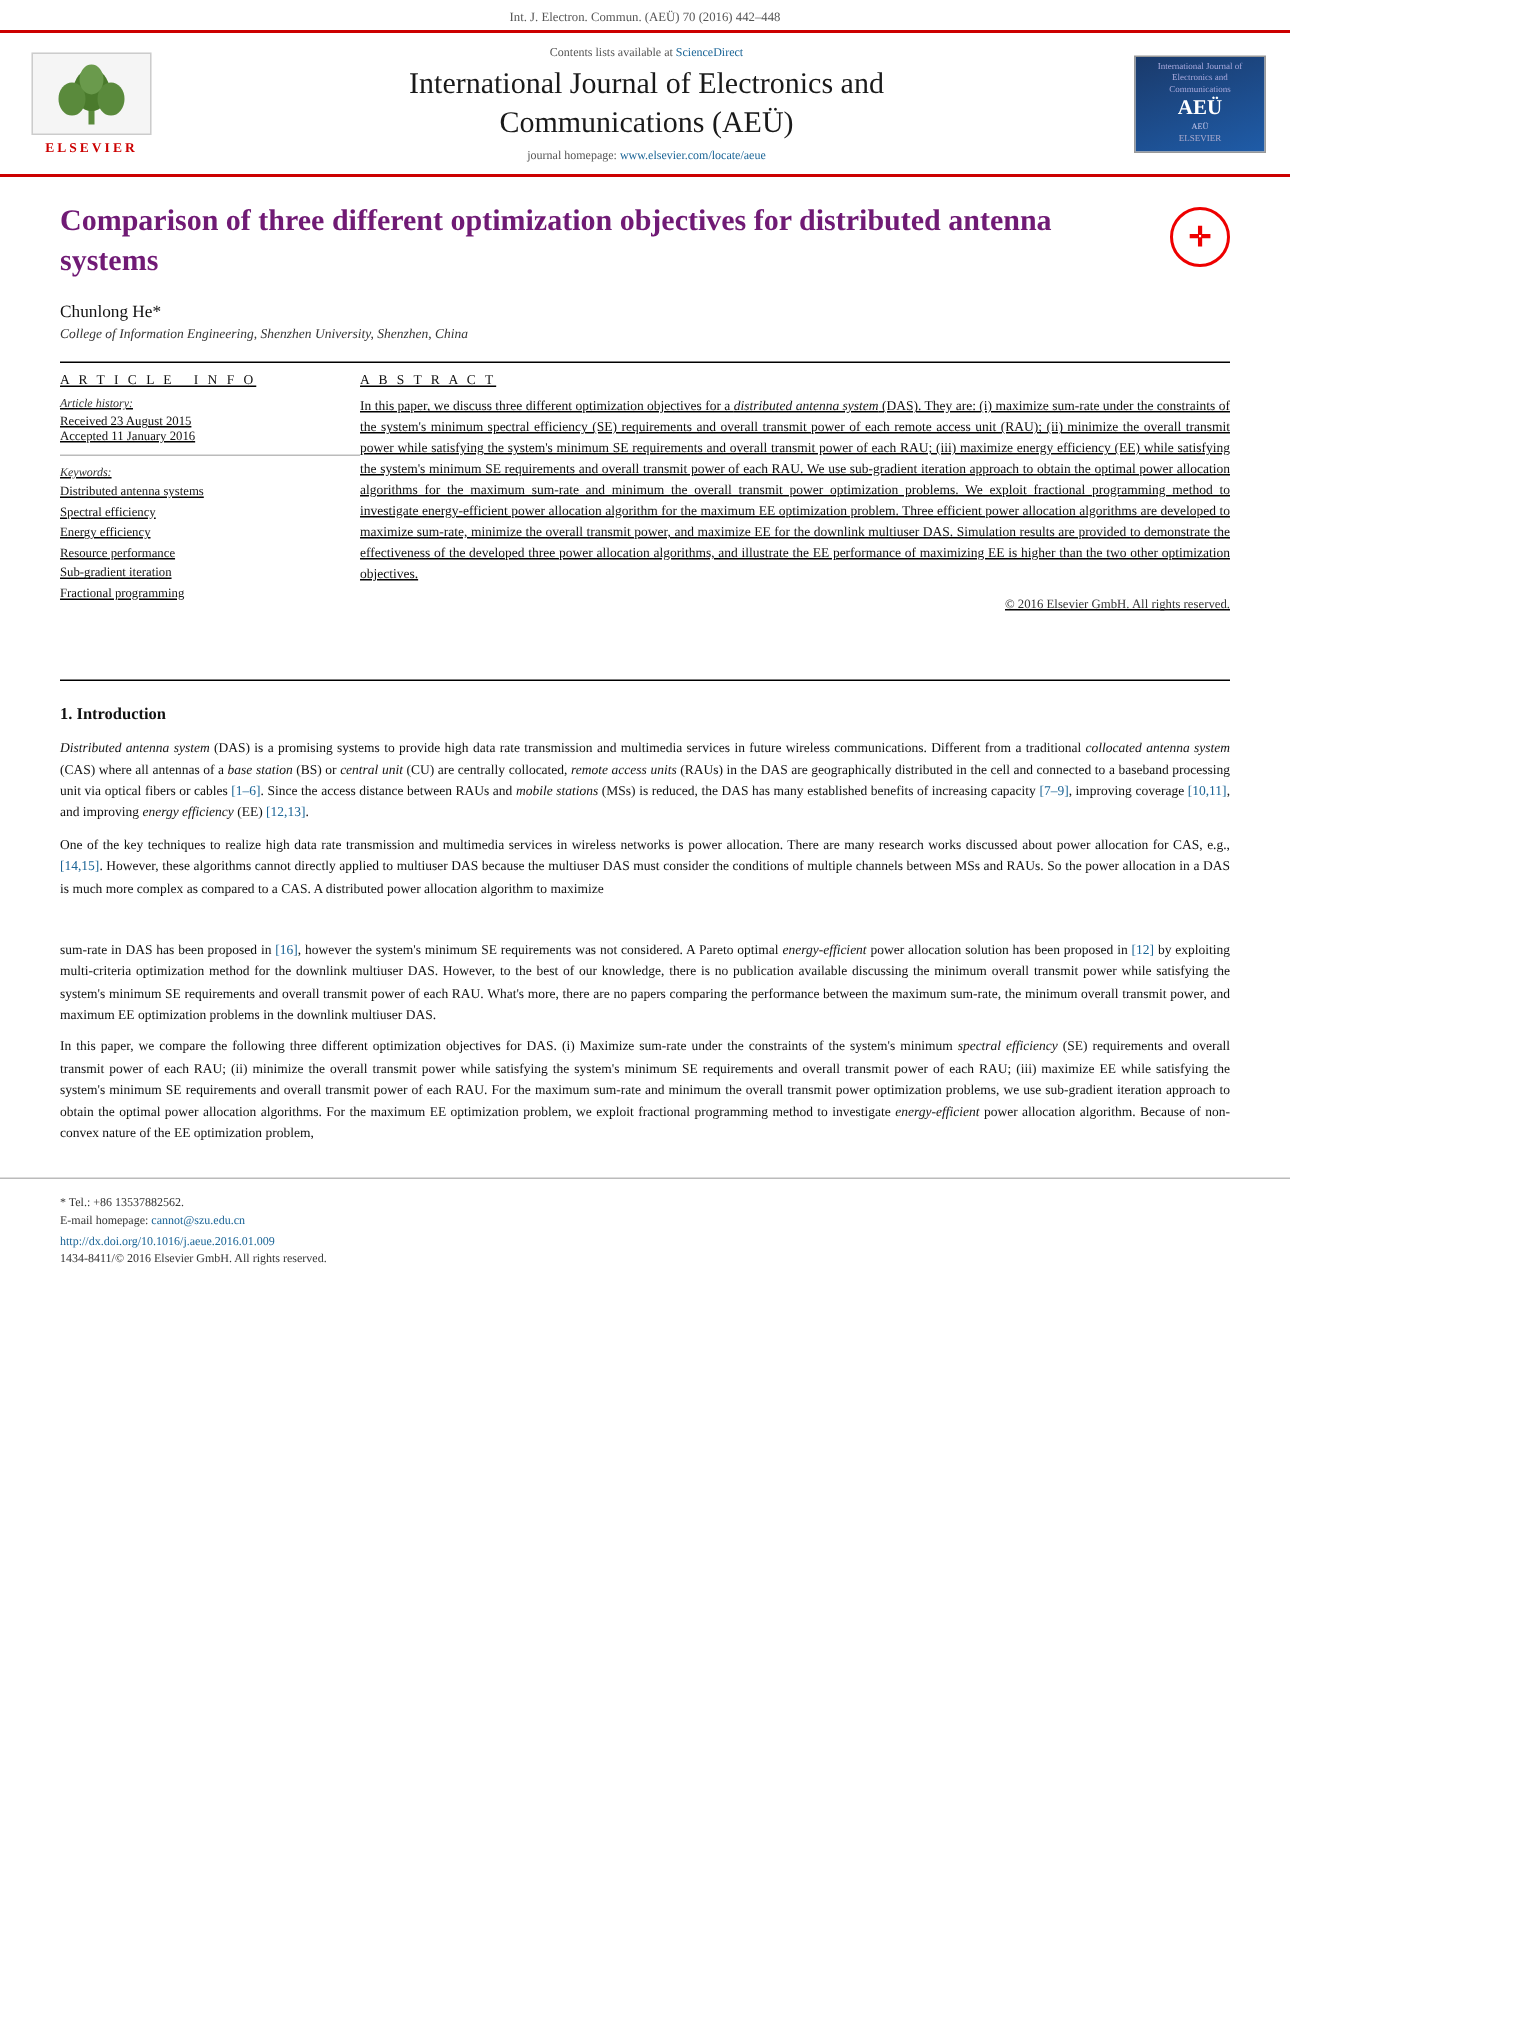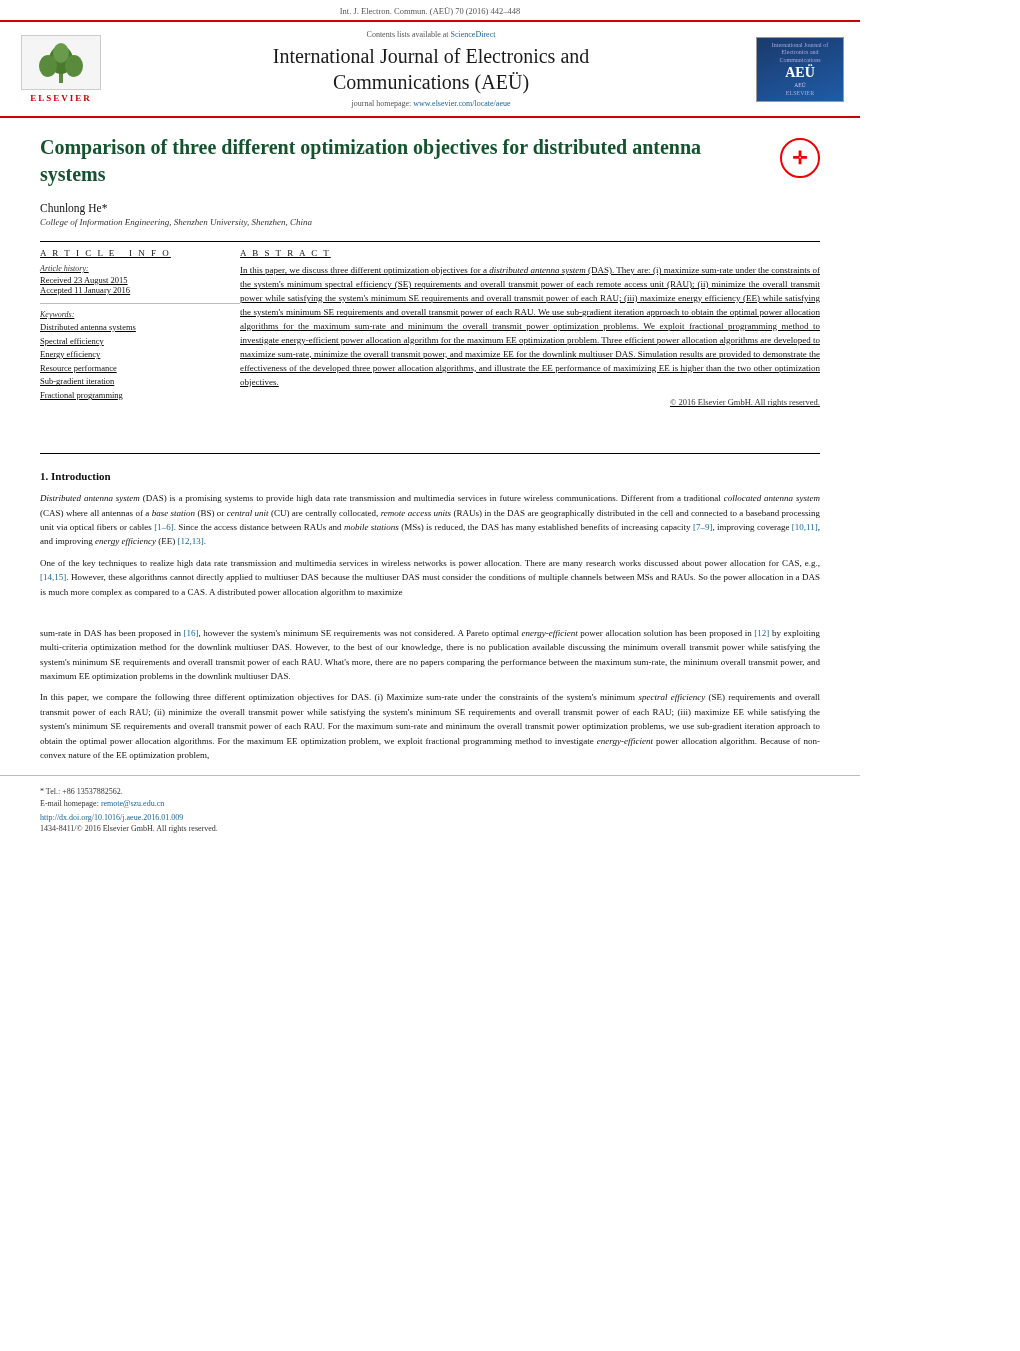--- a/index.html
+++ b/index.html
@@ -99,21 +99,21 @@
     .article-title-section {
       display: flex;
       align-items: flex-start;
       margin-bottom: 8px;
     }
 
     .article-title {
       flex: 1;
       font-size: 20px;
       font-weight: bold;
-      color: #14532d;
+      color: #701a75;
       line-height: 1.35;
       margin-bottom: 6px;
     }
 
     .crossmark {
       width: 40px;
       height: 40px;
       margin-left: 20px;
       margin-top: 4px;
       border: 2px solid #e00;
@@ -265,21 +265,21 @@
     .body-col a, .body-col .ref {
       color: #1a6496;
       text-decoration: none;
       font-size: 9px;
     }
 
     
     .footer-section {
       padding: 10px 40px 6px 40px;
       border-top: 1px solid #bbb;
-      margin-top: 6px;
+      margin-top: 16px;
     }
 
     .footer-note {
       font-size: 8px;
       color: #333;
       line-height: 1.5;
     }
 
     .footer-doi {
       font-size: 8px;
@@ -474,19 +474,19 @@
     </div>
 
   </div>
 
   <div class="footer-section">
     <div class="footer-note">
       <span>* Tel.: +86 13537882562.</span>
     </div>
     <div class="footer-note">
       <span>E-mail homepage:</span>
-      <span style="color:#1a6496">remote@szu.edu.cn</span>
+      <span style="color:#1a6496">cannot@szu.edu.cn</span>
     </div>
     <div class="footer-doi">http://dx.doi.org/10.1016/j.aeue.2016.01.009</div>
     <div class="footer-issn">1434-8411/© 2016 Elsevier GmbH. All rights reserved.</div>
   </div>
 
 </div>
 
 </body></html>

